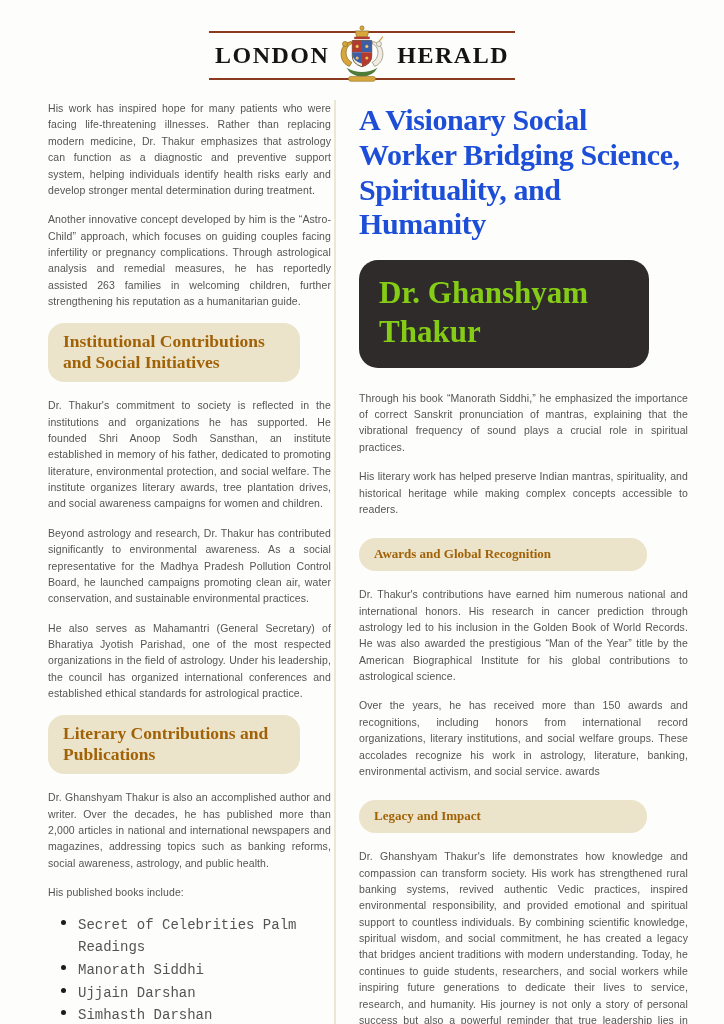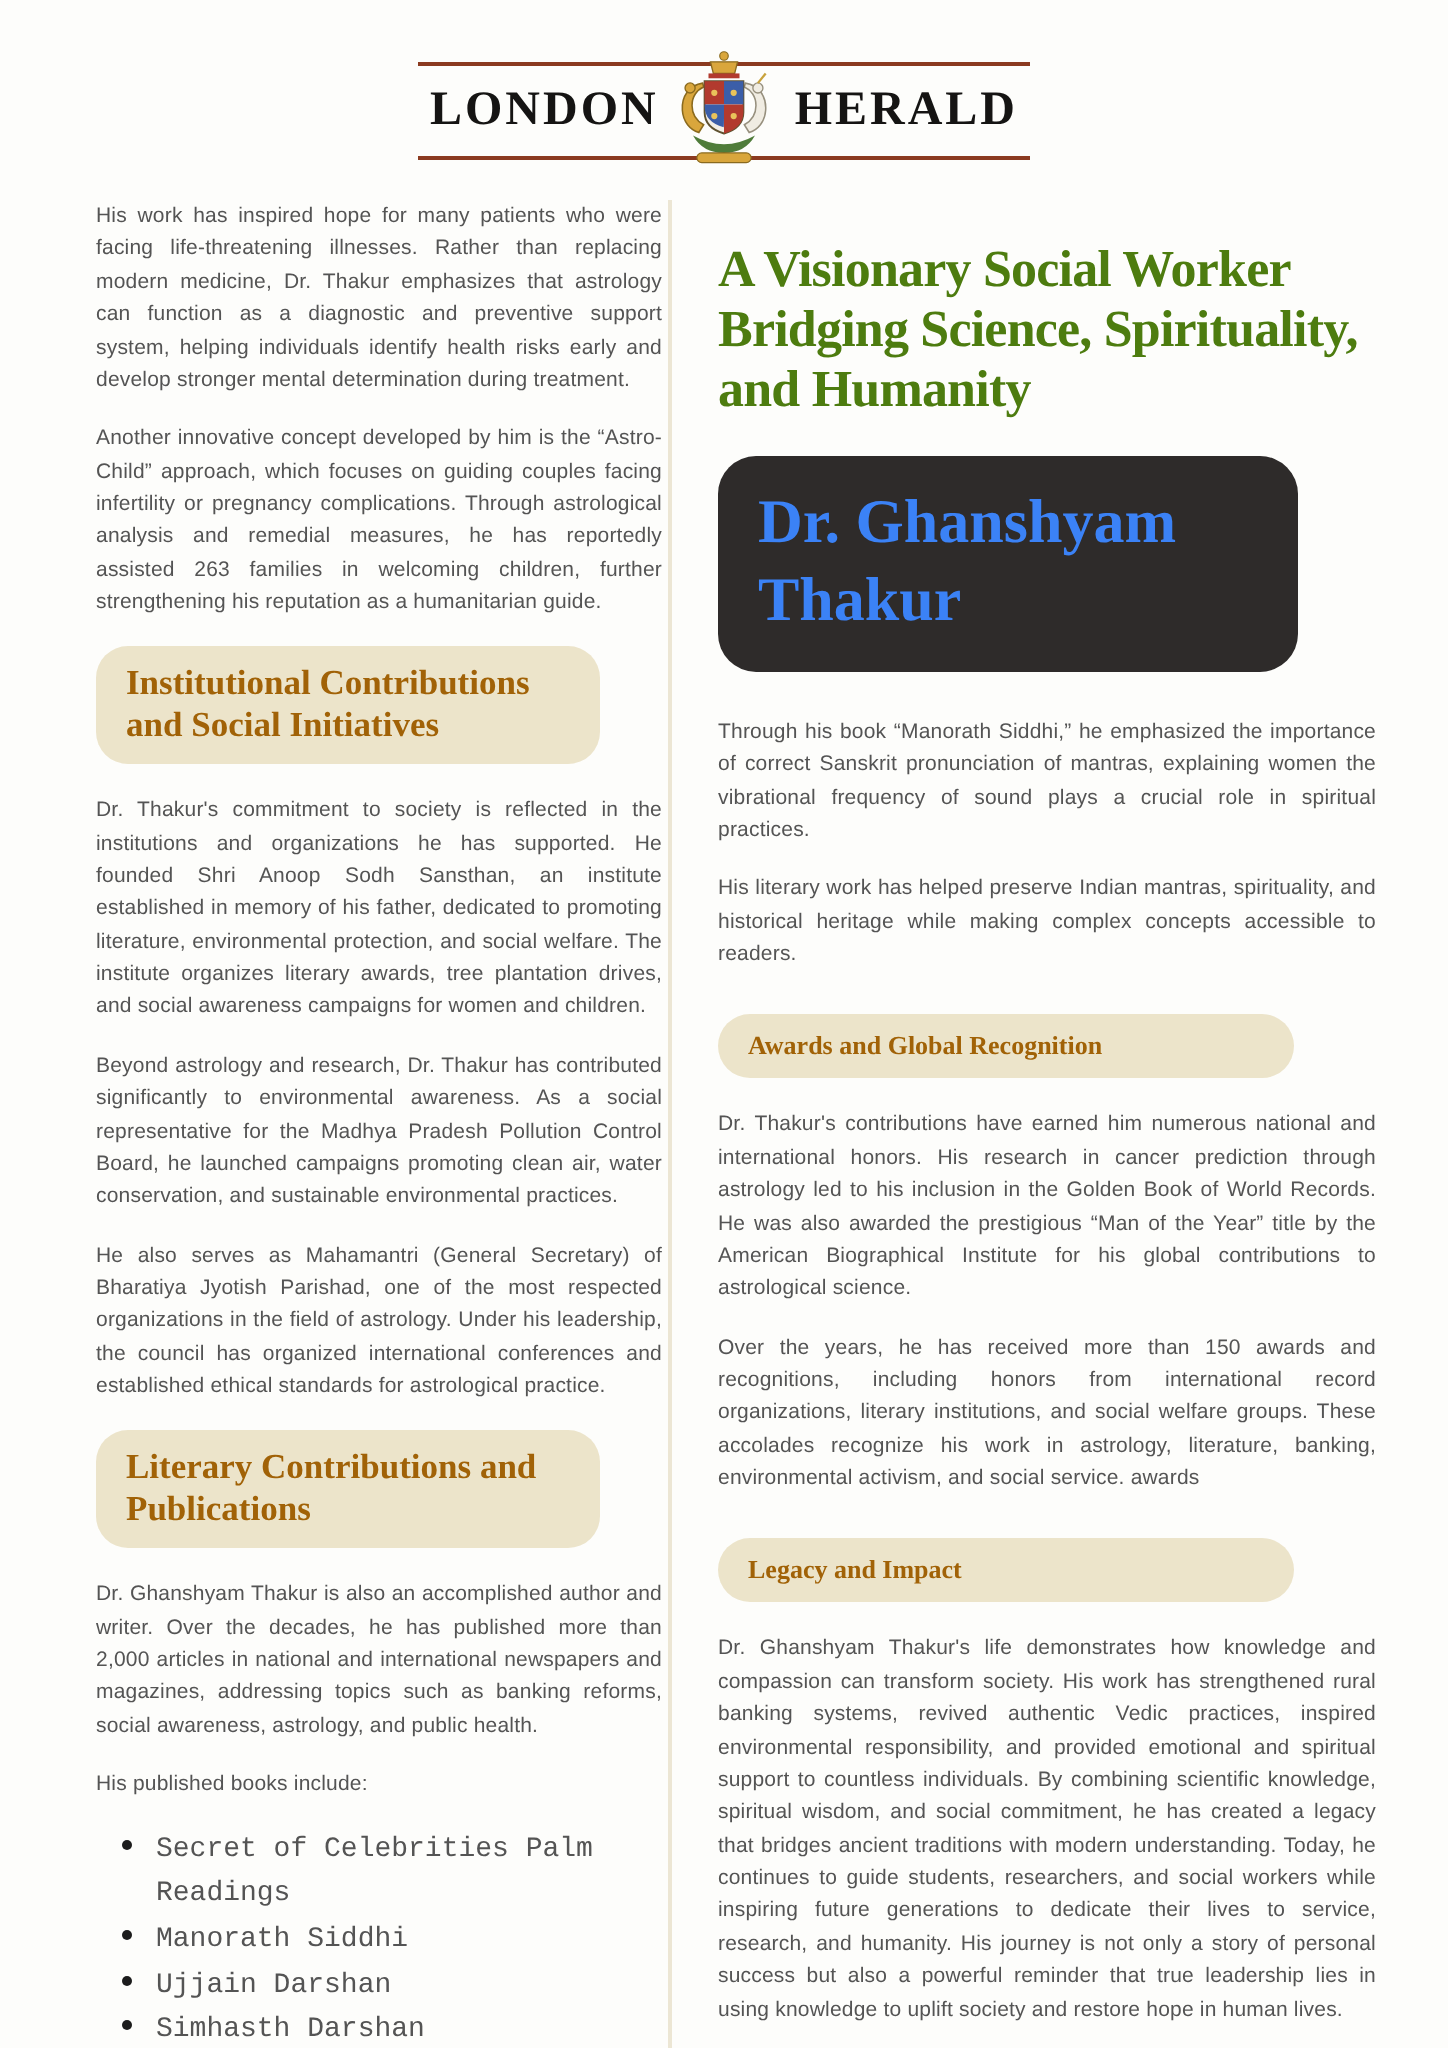--- a/index.html
+++ b/index.html
@@ -60,36 +60,36 @@
     font-size:17.5px; line-height:1.22;
     color:#a16207;
   }
   .pill-left  { width:252px; }
   .pill-right { width:288px; font-size:13px; }
 
   
   .headline {
     font-family:"Liberation Serif", serif;
     font-weight:bold;
-    font-size:26px; line-height:1.16; letter-spacing:-0.4px;
-    color:#4d7c0f;
-    margin:20px 0 18px 0;
+    font-size:30px; line-height:1.16; letter-spacing:-0.4px;
+    color:#1d4ed8;
+    margin:3px 0 18px 0;
   }
   .name-box {
     width:290px;
     background:#2e2b2a;
     border-radius:19px;
     padding:14px 20px 16px 20px;
     margin-bottom:22px;
   }
   .name-box .name {
     font-family:"Liberation Serif", serif;
     font-weight:bold;
     font-size:31px; line-height:1.25;
-    color:#3b82f6;
+    color:#84cc16;
   }
   
   .list-intro { margin-bottom:4px; text-align:left; }
   ul.books { list-style:none; margin-left:13px; }
   ul.books li {
     position:relative;
     padding-left:17px;
     font-size:14px; line-height:1.62; color:#545454;font-family:Liberation Mono, monospace;
   }
   ul.books li::before {
@@ -174,21 +174,21 @@
 
     <div class="divider"></div>
 
     <div class="col-right">
       <h1 class="headline">A Visionary Social Worker Bridging Science, Spirituality, and Humanity</h1>
 
       <div class="name-box">
         <div class="name">Dr. Ghanshyam Thakur</div>
       </div>
 
-      <p class="body">Through his book “Manorath Siddhi,” he emphasized the importance of correct Sanskrit pronunciation of mantras, explaining women the vibrational frequency of sound plays a crucial role in spiritual practices.</p>
+      <p class="body">Through his book “Manorath Siddhi,” he emphasized the importance of correct Sanskrit pronunciation of mantras, explaining that the vibrational frequency of sound plays a crucial role in spiritual practices.</p>
       <p class="body">His literary work has helped preserve Indian mantras, spirituality, and historical heritage while making complex concepts accessible to readers.</p>
 
       <div class="spacer-sm"></div>
       <div class="pill pill-right">Awards and Global Recognition</div>
 
       <p class="body">Dr. Thakur's contributions have earned him numerous national and international honors. His research in cancer prediction through astrology led to his inclusion in the Golden Book of World Records. He was also awarded the prestigious “Man of the Year” title by the American Biographical Institute for his global contributions to astrological science.</p>
       <p class="body">Over the years, he has received more than 150 awards and recognitions, including honors from international record organizations, literary institutions, and social welfare groups. These accolades recognize his work in astrology, literature, banking, environmental activism, and social service. awards</p>
 
       <div class="spacer-sm"></div>
       <div class="pill pill-right">Legacy and Impact</div>

